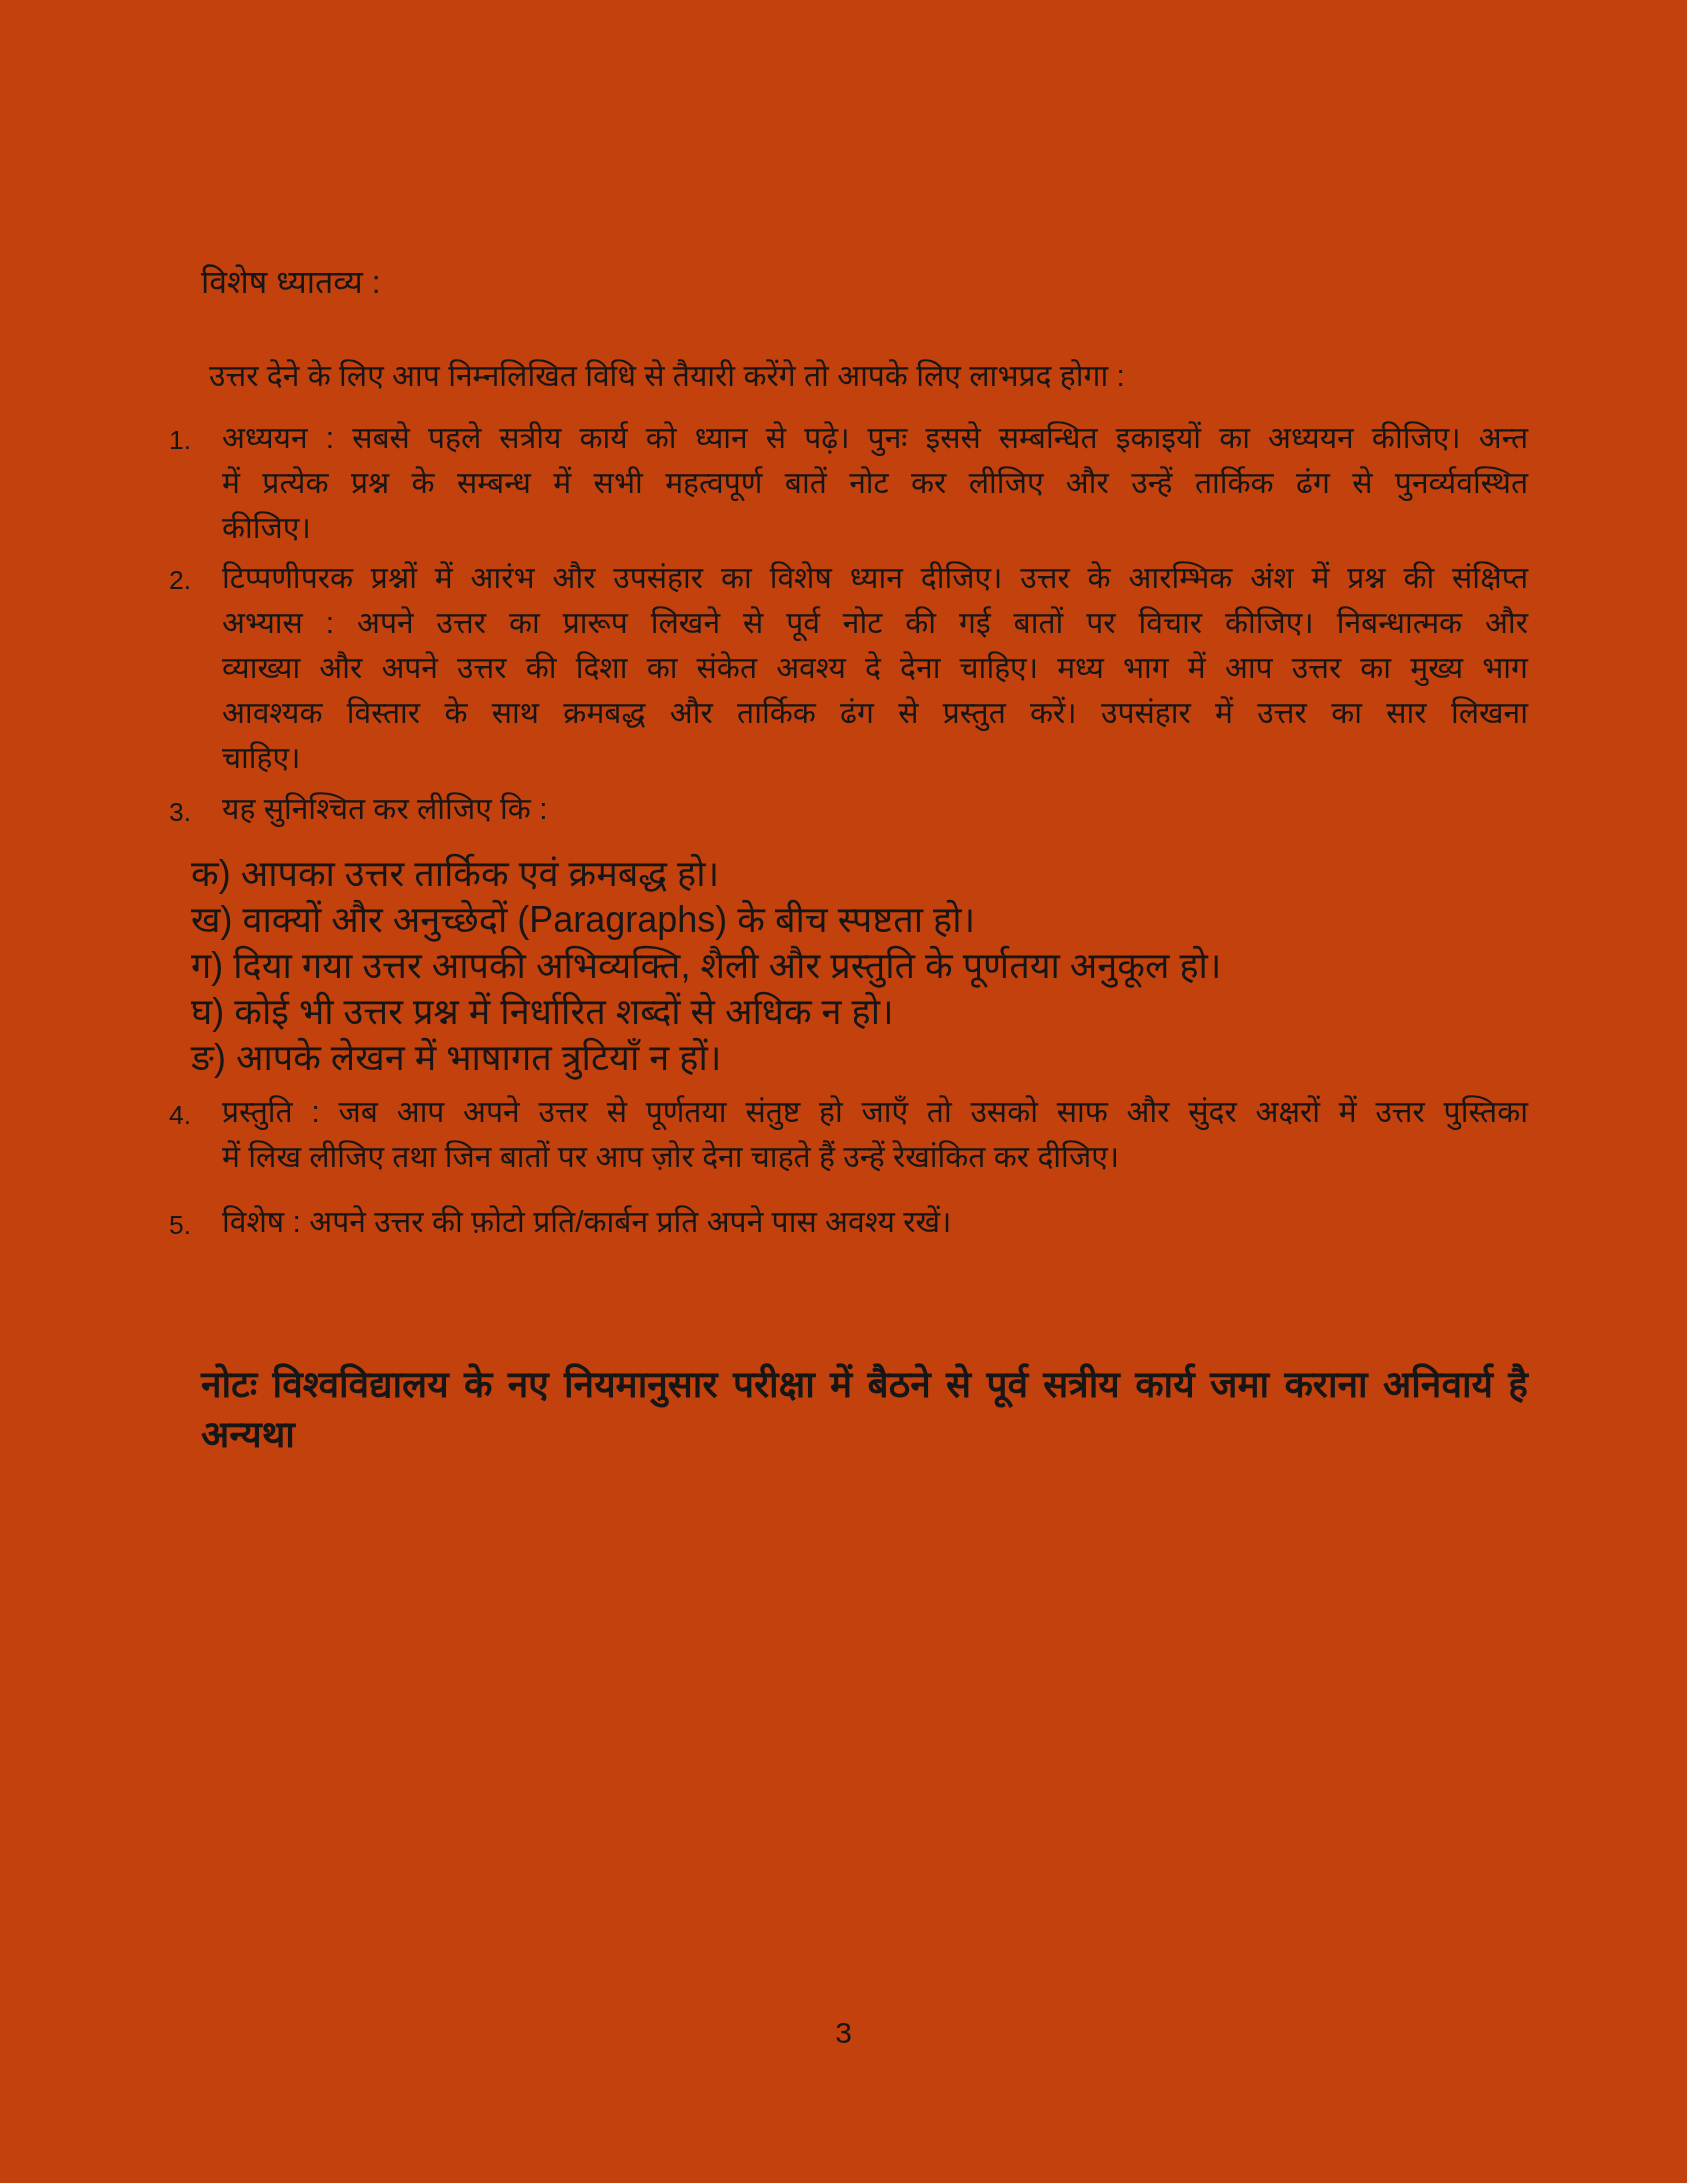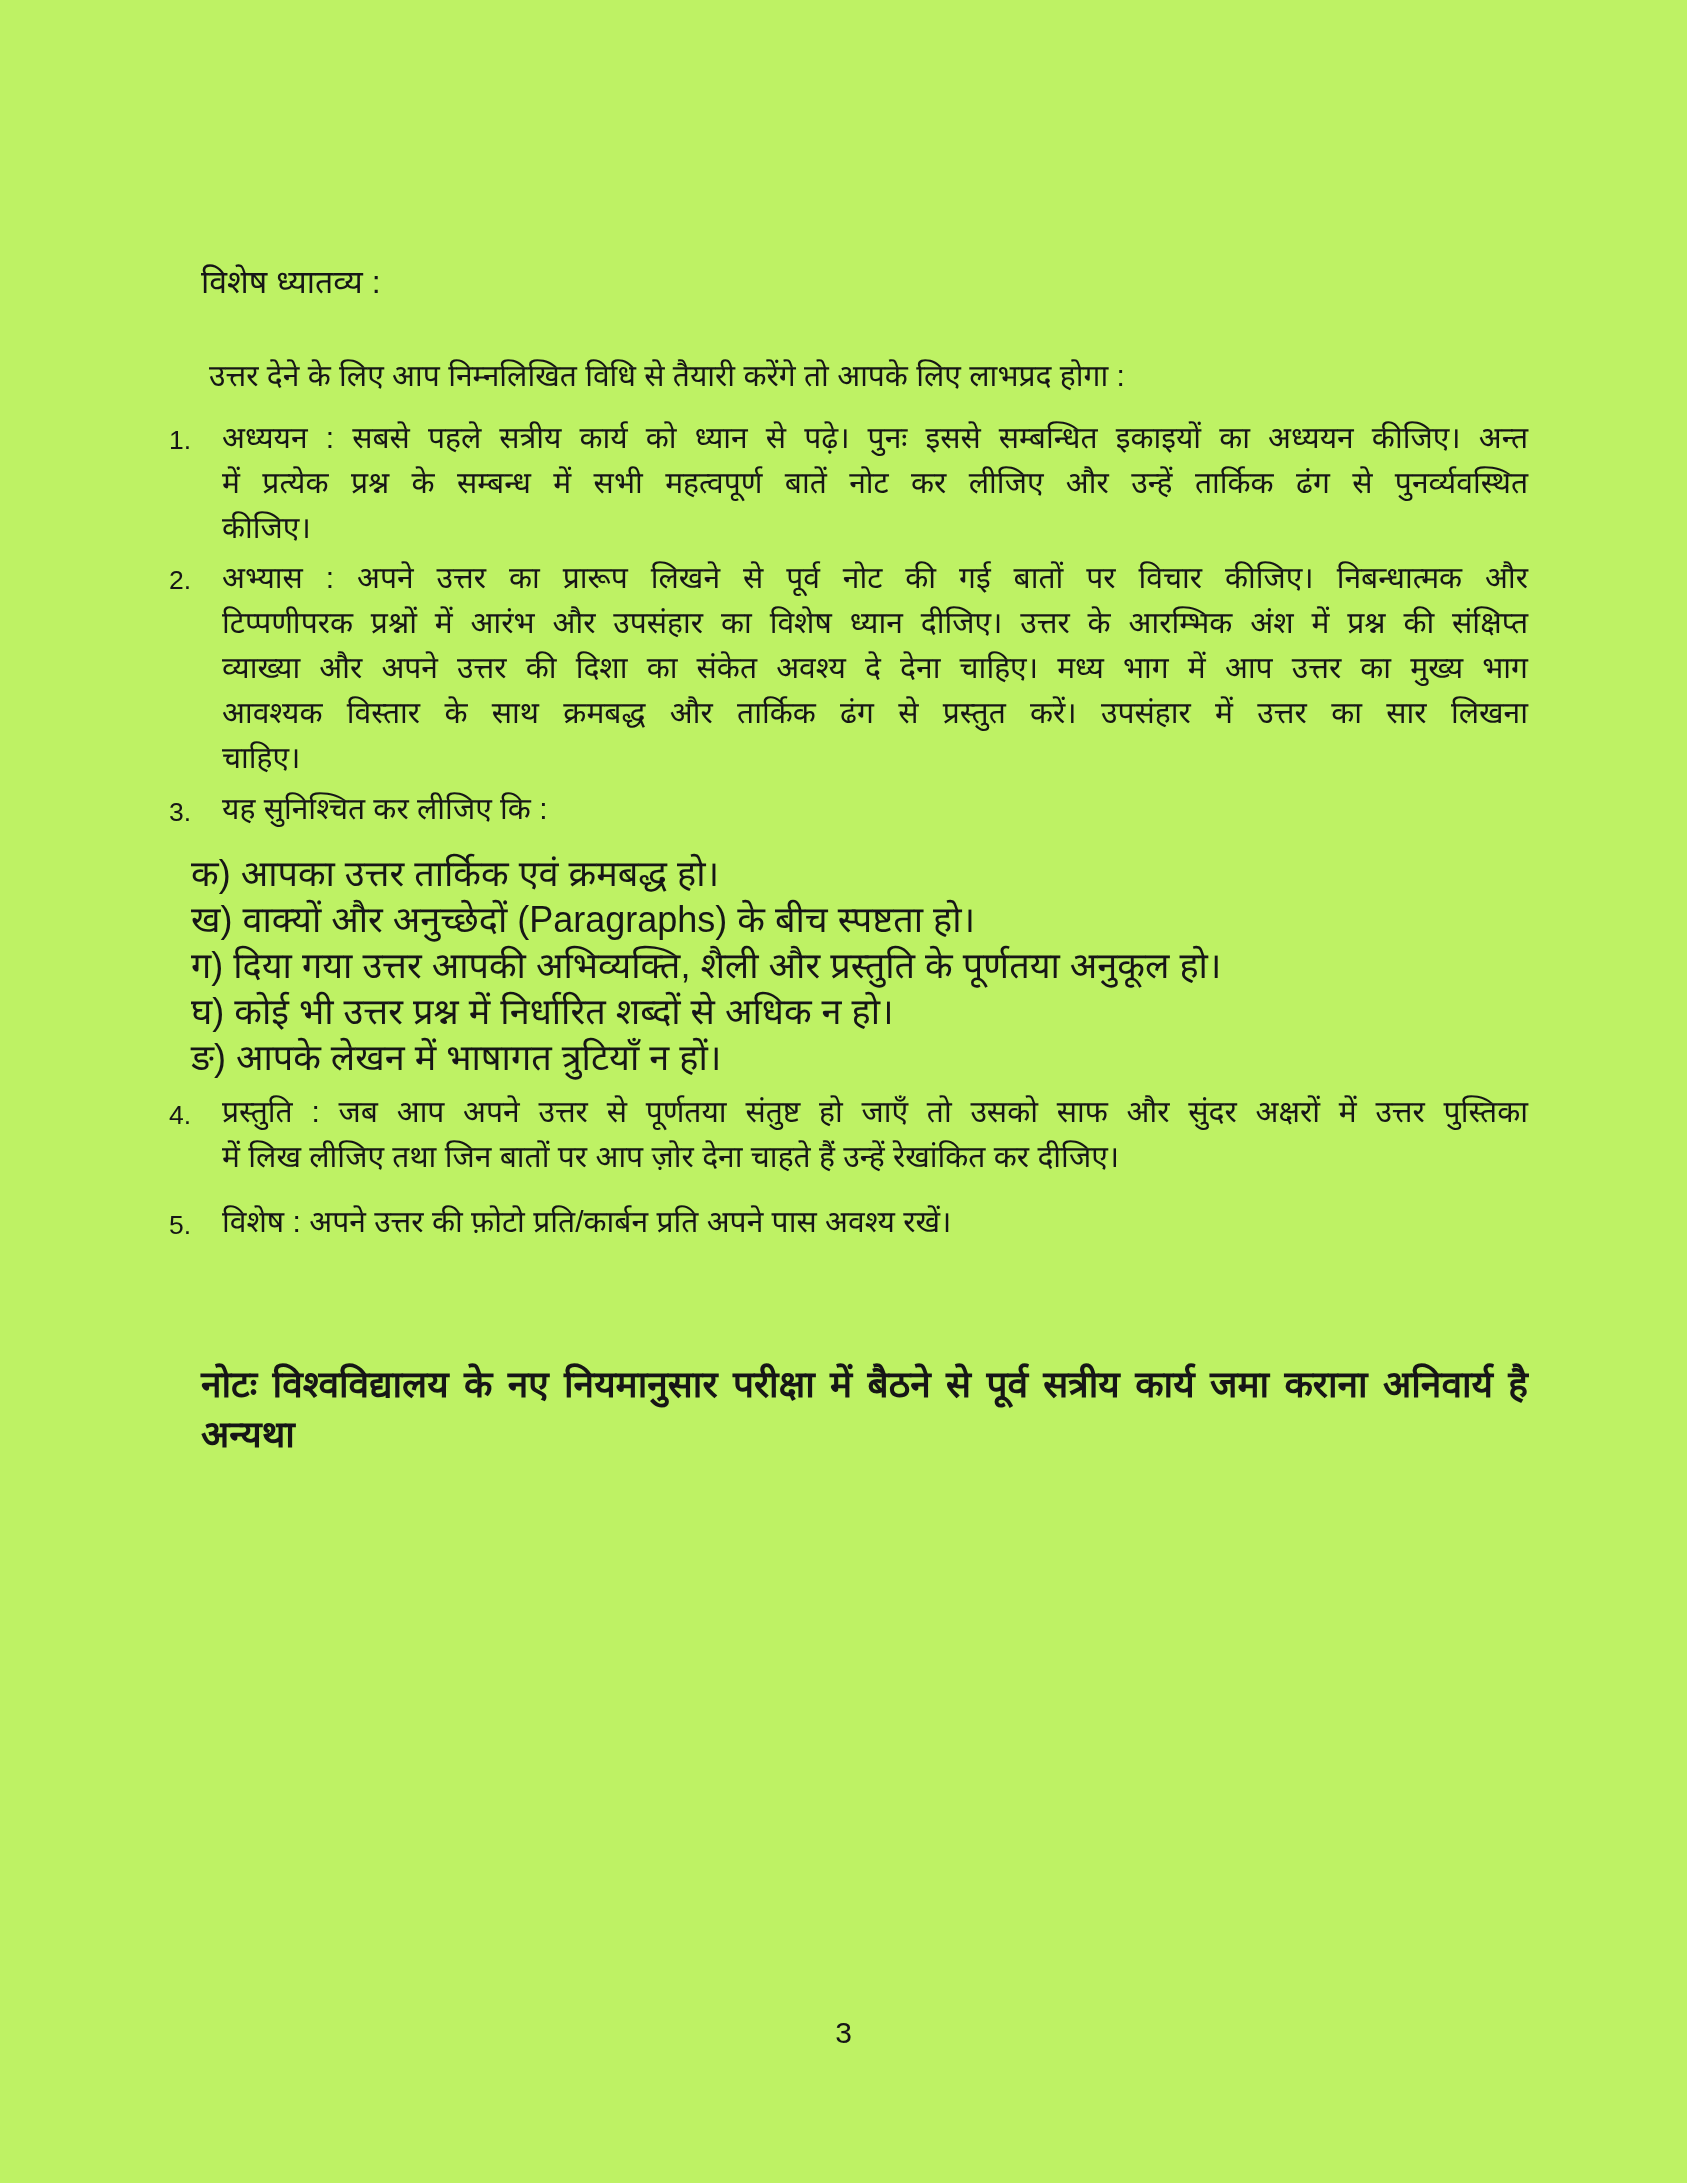--- a/index.html
+++ b/index.html
@@ -1,21 +1,21 @@
 <!DOCTYPE html>
 <html style="font-size:10.6px"><head>
 <meta charset="utf-8">
 <style>
   html, body { margin: 0; padding: 0; background: #e8e8e8; }
   .page {
     position: relative;
     width: 1687px;
     height: 2183px;
     margin: 0 auto;
-    background: #bef264;
+    background: #c2410c;
     color: #161616;
     font-family: "Liberation Sans", sans-serif;
     overflow: hidden;
   }
   .content {
     position: absolute;
     left: 169px;
     right: 159px;
     top: 0;
   }
@@ -93,22 +93,22 @@
       <div class="body">
         <div class="jline"><span class="lead">अध्ययन</span><span> : सबसे पहले सत्रीय कार्य को ध्यान से पढ़े। पुनः इससे सम्बन्धित इकाइयों का अध्ययन कीजिए। अन्त</span></div>
         <div class="jline">में प्रत्येक प्रश्न के सम्बन्ध में सभी महत्वपूर्ण बातें नोट कर लीजिए और उन्हें तार्किक ढंग से पुनर्व्यवस्थित</div>
         <div class="lline">कीजिए।</div>
       </div>
     </div>
 
     <div class="item m-item2">
       <span class="num">2.</span>
       <div class="body">
+        <div class="jline">टिप्पणीपरक प्रश्नों में आरंभ और उपसंहार का विशेष ध्यान दीजिए। उत्तर के आरम्भिक अंश में प्रश्न की संक्षिप्त</div>
         <div class="jline"><span class="lead">अभ्यास</span><span> : अपने उत्तर का प्रारूप लिखने से पूर्व नोट की गई बातों पर विचार कीजिए। निबन्धात्मक और</span></div>
-        <div class="jline">टिप्पणीपरक प्रश्नों में आरंभ और उपसंहार का विशेष ध्यान दीजिए। उत्तर के आरम्भिक अंश में प्रश्न की संक्षिप्त</div>
         <div class="jline">व्याख्या और अपने उत्तर की दिशा का संकेत अवश्य दे देना चाहिए। मध्य भाग में आप उत्तर का मुख्य भाग</div>
         <div class="jline">आवश्यक विस्तार के साथ क्रमबद्ध और तार्किक ढंग से प्रस्तुत करें। उपसंहार में उत्तर का सार लिखना</div>
         <div class="lline">चाहिए।</div>
       </div>
     </div>
 
     <div class="item m-item3">
       <span class="num">3.</span>
       <div class="body">
         <div class="lline">यह सुनिश्चित कर लीजिए कि :</div>

